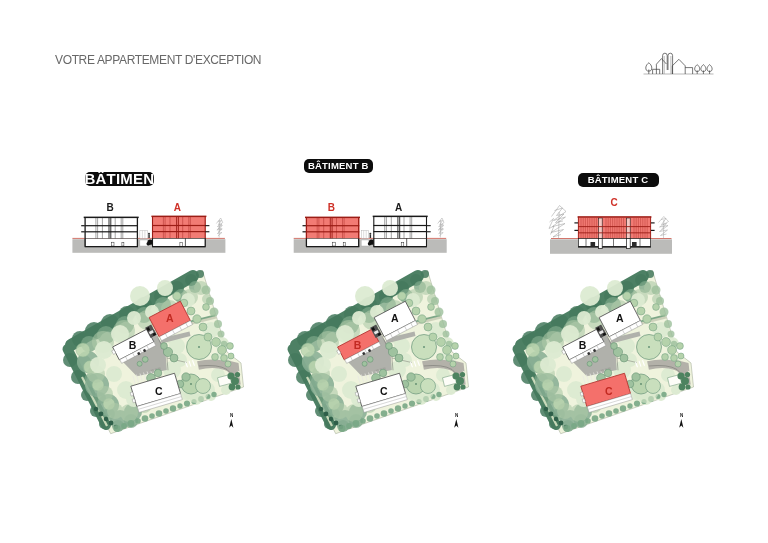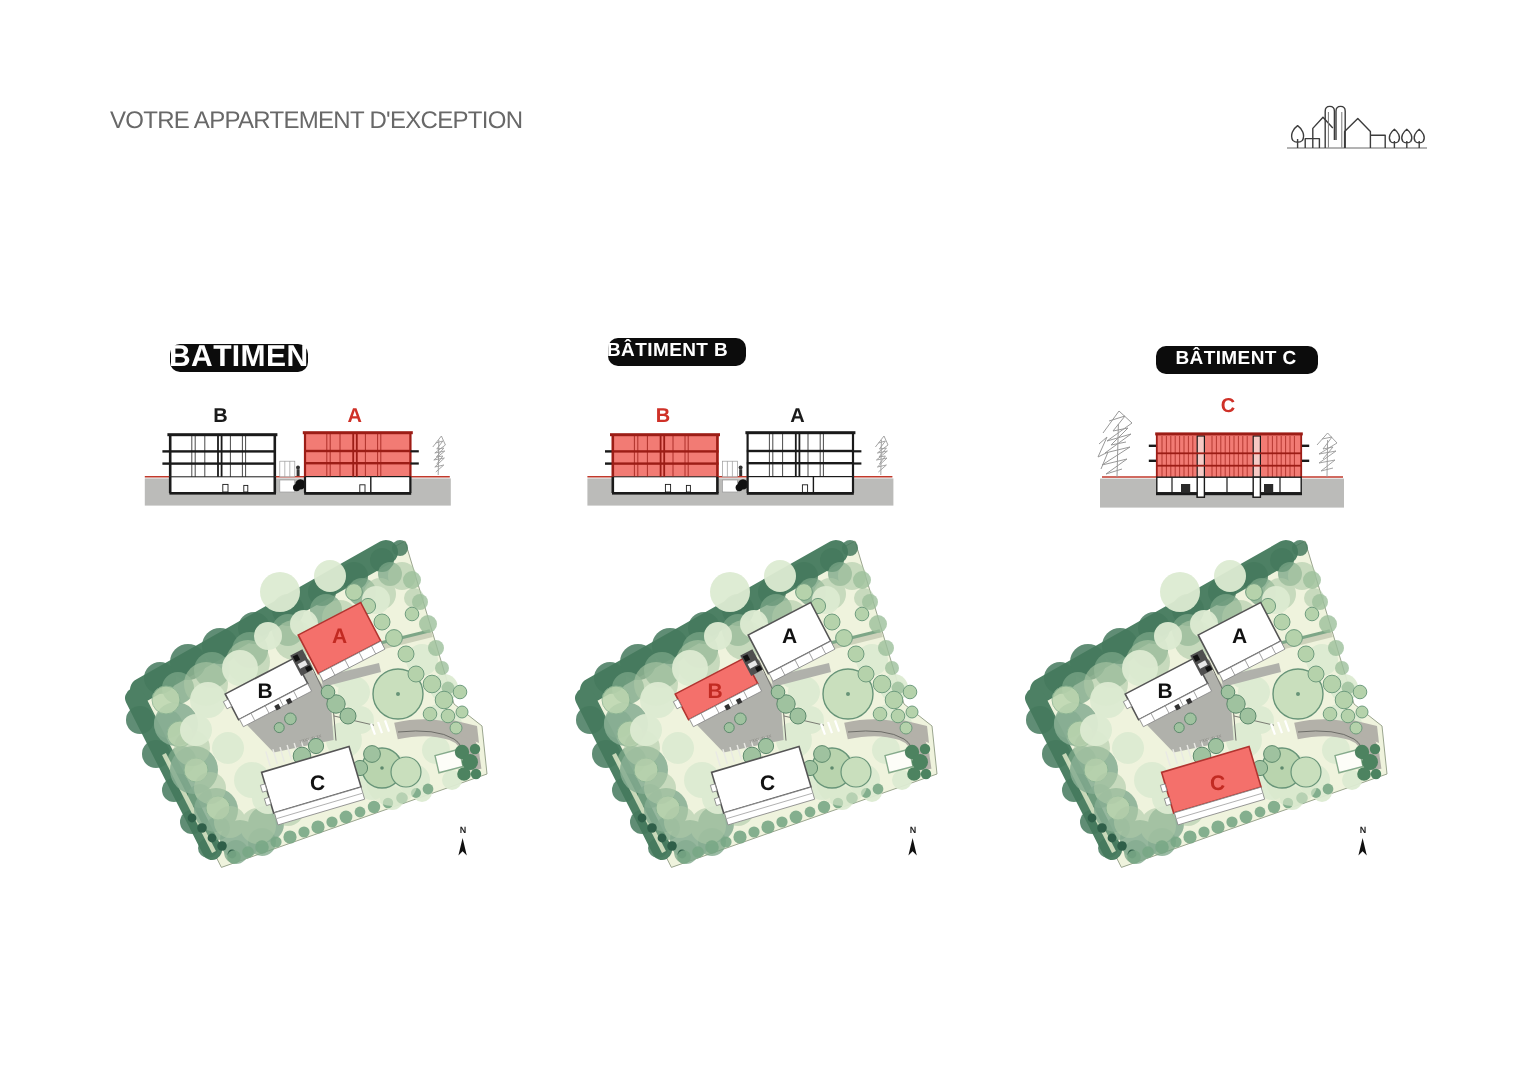--- a/index.html
+++ b/index.html
@@ -518,15 +518,15 @@
 
 <use href="#plan" style="--fa:#f4706b;--sa:#b23430;--ca:#c22a22;--fb:#fff;--sb:#555;--cb:#111;--fc:#fff;--sc:#555;--cc:#111;"></use>
 
 <use href="#plan" transform="translate(225,0)" style="--fa:#fff;--sa:#555;--ca:#111;--fb:#f4706b;--sb:#b23430;--cb:#c22a22;--fc:#fff;--sc:#555;--cc:#111;"></use>
 
 <use href="#plan" transform="translate(450,0)" style="--fa:#fff;--sa:#555;--ca:#111;--fb:#fff;--sb:#555;--cb:#111;--fc:#f4706b;--sc:#b23430;--cc:#c22a22;"></use>
 </svg>
 
 <div style="position:absolute;left:84.5px;top:171.5px;width:69.5px;height:14px;background:#0c0c0c;border-radius:5px;color:#fff;font-size:15px;font-weight:bold;text-align:center;line-height:14.5px;letter-spacing:0.2px;">BÂTIMENT A</div>
 
-<div style="position:absolute;left:303.5px;top:169px;width:69.5px;height:14px;background:#0c0c0c;border-radius:5px;color:#fff;font-size:9.5px;font-weight:bold;text-align:left;line-height:14.5px;letter-spacing:0.2px;">BÂTIMENT B</div>
+<div style="position:absolute;left:303.5px;top:159px;width:69.5px;height:14px;background:#0c0c0c;border-radius:5px;color:#fff;font-size:9.5px;font-weight:bold;text-align:center;line-height:14.5px;letter-spacing:0.2px;">BÂTIMENT B</div>
 
 <div style="position:absolute;left:577.5px;top:172.5px;width:81px;height:14px;background:#0c0c0c;border-radius:5px;color:#fff;font-size:9.5px;font-weight:bold;text-align:center;line-height:14.5px;letter-spacing:0.2px;">BÂTIMENT C</div>
 
 </body></html>

